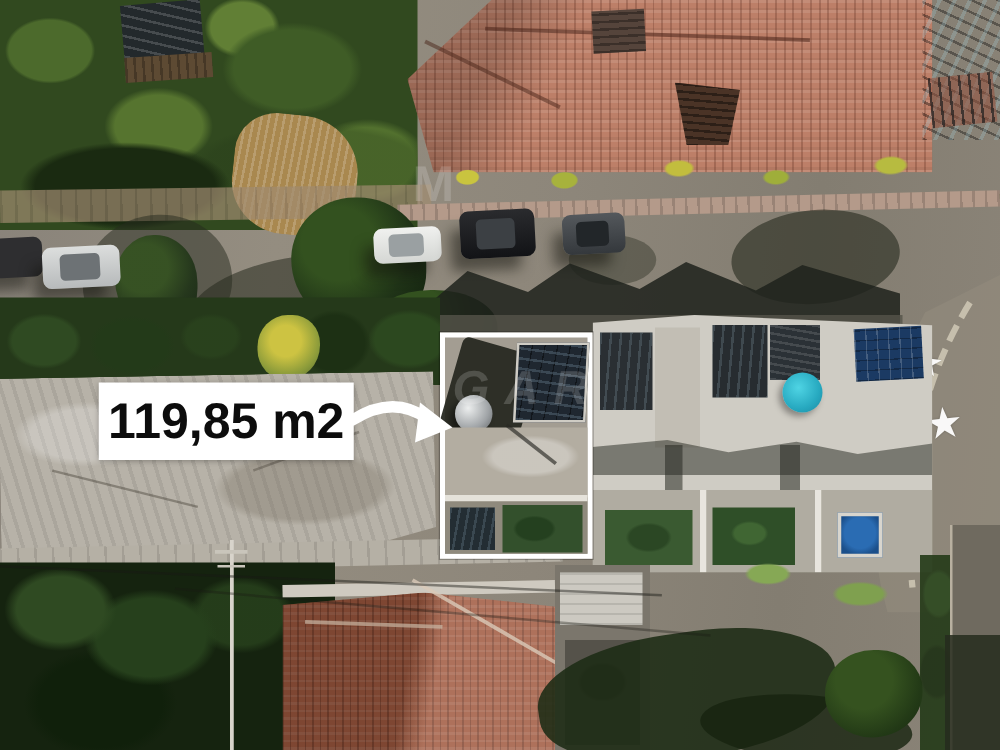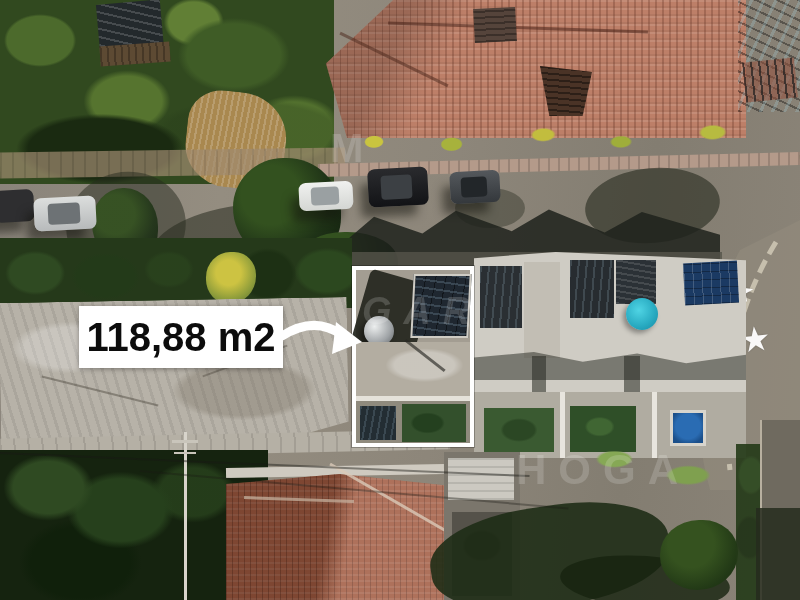--- a/index.html
+++ b/index.html
@@ -349,21 +349,20 @@
   <div class="abs street-rb"></div>
   <div class="abs street-rb-shadow"></div>
   <div class="abs pole"></div>
   <div class="abs pole-arm1"></div>
   <div class="abs pole-arm2"></div>
   <div class="abs wire1"></div>
   <div class="abs wire2"></div>
 
   <span class="abs wm wm1">M</span>
   <span class="abs wm wm2">GAR</span>
-  <span class="abs wm wm3">HOGA</span>
-
-  <div class="abs area-label">118,88 m2</div>
+
+  <div class="abs area-label">119,85 m2</div>
   <svg class="abs arrow-svg" viewBox="0 0 88 48">
     <path d="M4 22 C26 8 46 8 64 21" fill="none" stroke="#ffffff" stroke-width="9" stroke-linecap="round"></path>
     <polygon points="58,8 84,28 54,40" fill="#ffffff"></polygon>
   </svg>
 
 </div>
 
 </body></html>

